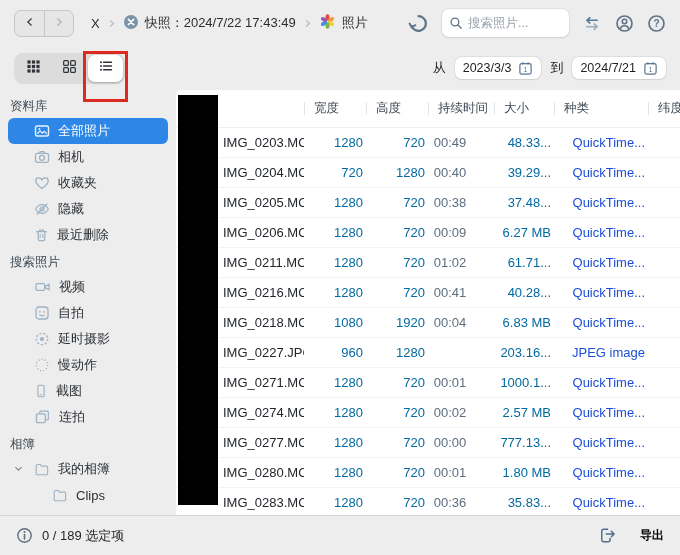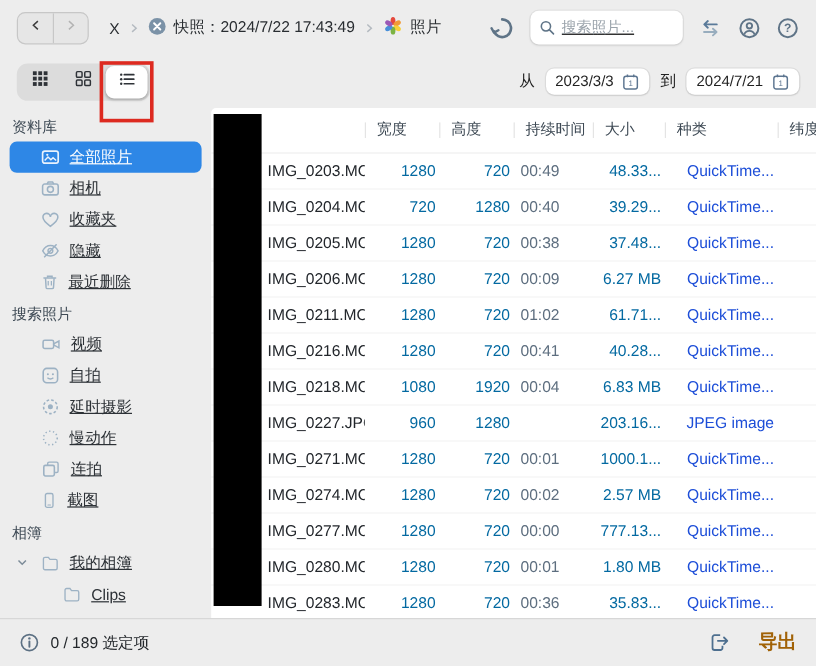--- a/index.html
+++ b/index.html
@@ -8,40 +8,40 @@
   .app { position:relative; width:680px; height:555px; display:flex; flex-direction:column; background:#ededed; }
 
   
   .toolbar { height:46px; flex:0 0 46px; display:flex; align-items:center; padding:0 14px; gap:9px; }
   .nav-group { display:flex; height:27px; border:1px solid #c7c7c7; border-radius:7px; background:#e6e6e6; overflow:hidden; }
   .nav-btn { width:29px; display:flex; align-items:center; justify-content:center; color:#3c3c3c; }
   .nav-btn + .nav-btn { border-left:1px solid #c7c7c7; color:#b3b3b3; }
   .crumbs { display:flex; align-items:center; gap:7px; margin-left:8px; }
   .crumb { display:flex; align-items:center; gap:6px; font-size:13px; color:#292d31; white-space:nowrap; }
   .crumb-sep { color:#b4bac0; display:flex; }
-  .tb-right { margin-left:auto; display:flex; align-items:center; gap:13px;text-decoration:underline; }
+  .tb-right { margin-left:auto; display:flex; align-items:center; gap:13px; }
   .search-box { width:127px; height:28px; background:#fff; border-radius:7px; box-shadow:0 0 0 1px rgba(0,0,0,.05), 0 1px 2px rgba(0,0,0,.08); display:flex; align-items:center; padding:0 7px; gap:5px; }
   .search-box input { border:none; outline:none; width:90px; font-size:12.5px; color:#333; background:transparent; font-family:inherit; }
   .search-box input::placeholder { color:#9aa3ab; }
   .tb-ic { color:#5f7487; display:flex; }
 
   
   .filterbar { height:44px; flex:0 0 44px; display:flex; align-items:center; padding:0 14px; }
   .segmented { display:flex; height:31px; background:#dcdcdc; border-radius:9px; padding:2px; gap:1px; }
   .seg-btn { width:35px; border-radius:7px; display:flex; align-items:center; justify-content:center; color:#2f3338; }
   .seg-btn.selected { background:#fff; box-shadow:0 1px 2.5px rgba(0,0,0,.25); }
   .date-group { margin-left:auto; display:flex; align-items:center; gap:9px; font-size:13px; color:#222; }
   .date-input { height:22px; background:#fff; border-radius:7px; box-shadow:0 0 0 1px rgba(0,0,0,.06), 0 1px 1.5px rgba(0,0,0,.07); display:flex; align-items:center; padding:0 8px; gap:7px; font-size:12.5px; color:#1f1f1f; }
   .cal-ic { color:#5c7590; display:flex; }
 
   
   .content { flex:1; display:flex; min-height:0; }
   .sidebar { width:176px; flex:0 0 176px; padding:2px 8px 0 8px; overflow:hidden; }
   .side-title { font-size:12.5px; font-weight:normal; color:#3e4a55; margin:6px 2px 3px 2px; }
-  .side-item { position:relative; height:26px; display:flex; align-items:center; gap:8px; padding:0 6px 0 26px; border-radius:6px; font-size:13px; color:#2c3136; white-space:nowrap;text-decoration:underline; }
+  .side-item { position:relative; height:26px; display:flex; align-items:center; gap:8px; padding:0 6px 0 26px; border-radius:6px; font-size:13px; color:#2c3136; white-space:nowrap; }
   .side-item.child { padding-left:44px; }
   .side-item.selected { background:#2e87e6; color:#fff; }
   .side-item .ic { color:#9db2c4; display:flex; flex:0 0 auto; }
   .side-item.selected .ic { color:#e8f2fd; }
   .chev { position:absolute; left:5px; top:7px; color:#7c8b98; display:flex; }
 
   .table-panel { flex:1; background:#fff; position:relative; overflow:hidden; border-top-left-radius:4px; }
   .thead { display:grid; grid-template-columns:128px 62px 62px 66px 60px 94px 1fr; height:38px; align-items:center; font-size:12.5px; color:#3d4954; overflow:hidden; border-bottom:1px solid #efefef; }
   .th { border-left:1px solid #e4e4e4; padding-left:9px; height:13px; line-height:13px; white-space:nowrap; }
   .th-name { border-left:none; }
@@ -52,21 +52,21 @@
   .td-dur { text-align:center; padding-right:22px; color:#5d6e7f; }
   .td-kind { text-align:right; padding-right:3px; color:#1d4ed8; }
 
   
   .redaction { position:absolute; left:178px; top:95px; width:40px; height:410px; background:#000; z-index:30; }
   .red-box { position:absolute; left:83px; top:51px; width:45px; height:51px; border:3px solid #dd2a20; z-index:40; pointer-events:none; }
 
   
   .statusbar { height:40px; flex:0 0 40px; border-top:1px solid #d7d7d7; display:flex; align-items:center; padding:0 16px; gap:9px; background:#ededed; }
   .status-text { font-size:13px; color:#23272b; }
-  .export-btn { margin-left:auto; display:flex; align-items:center; gap:24px; font-size:16px; font-weight:bold; color:#a16207; }
+  .export-btn { margin-left:auto; display:flex; align-items:center; gap:24px; font-size:12px; font-weight:bold; color:#000000; }
   .export-btn .ic { color:#4d6f8f; display:flex; }
   .info-ic { color:#5c7083; display:flex; }
 </style>
 </head>
 <body>
 
 <div class="app">
 
   <div class="toolbar">
     <div class="nav-group">
@@ -333,37 +333,37 @@
               <svg width="16" height="16" viewBox="0 0 16 16">
                 <circle cx="8" cy="8" r="5.7" fill="none" stroke="currentColor" stroke-width="1.3" stroke-dasharray="1.1 2.1"></circle>
               </svg>
             </span>
     <span>慢动作</span>
   </div>
 
   <div class="side-item">
 
     <span class="ic">
+              <svg width="14" height="16" viewBox="0 0 16 16">
+                <rect x="4.4" y="1.4" width="7.2" height="13.2" rx="1.6" fill="none" stroke="currentColor" stroke-width="1.3"></rect>
+                <line x1="6.8" y1="12.4" x2="9.2" y2="12.4" stroke="currentColor" stroke-width="1.1" stroke-linecap="round"></line>
+              </svg>
+            </span>
+    <span>截图</span>
+  </div>
+
+  <div class="side-item">
+
+    <span class="ic">
               <svg width="17" height="16" viewBox="0 0 16 16">
                 <path d="M5.2 4.6 V3.4 a1.3 1.3 0 0 1 1.3-1.3 h6.1 a1.3 1.3 0 0 1 1.3 1.3 v6.1 a1.3 1.3 0 0 1-1.3 1.3 h-1.2" fill="none" stroke="currentColor" stroke-width="1.2"></path>
                 <rect x="2" y="4.8" width="8.8" height="8.8" rx="1.3" fill="none" stroke="currentColor" stroke-width="1.3"></rect>
               </svg>
             </span>
     <span>连拍</span>
-  </div>
-
-  <div class="side-item">
-
-    <span class="ic">
-              <svg width="14" height="16" viewBox="0 0 16 16">
-                <rect x="4.4" y="1.4" width="7.2" height="13.2" rx="1.6" fill="none" stroke="currentColor" stroke-width="1.3"></rect>
-                <line x1="6.8" y1="12.4" x2="9.2" y2="12.4" stroke="currentColor" stroke-width="1.1" stroke-linecap="round"></line>
-              </svg>
-            </span>
-    <span>截图</span>
   </div>
 </div>
       <div class="side-title">相簿</div>
       <div>
   <div class="side-item">
     <span class="chev">
               <svg width="11" height="11" viewBox="0 0 16 16">
                 <path d="M3.5 6 L8 10.5 L12.5 6" fill="none" stroke="currentColor" stroke-width="1.8"></path>
               </svg>
             </span>

